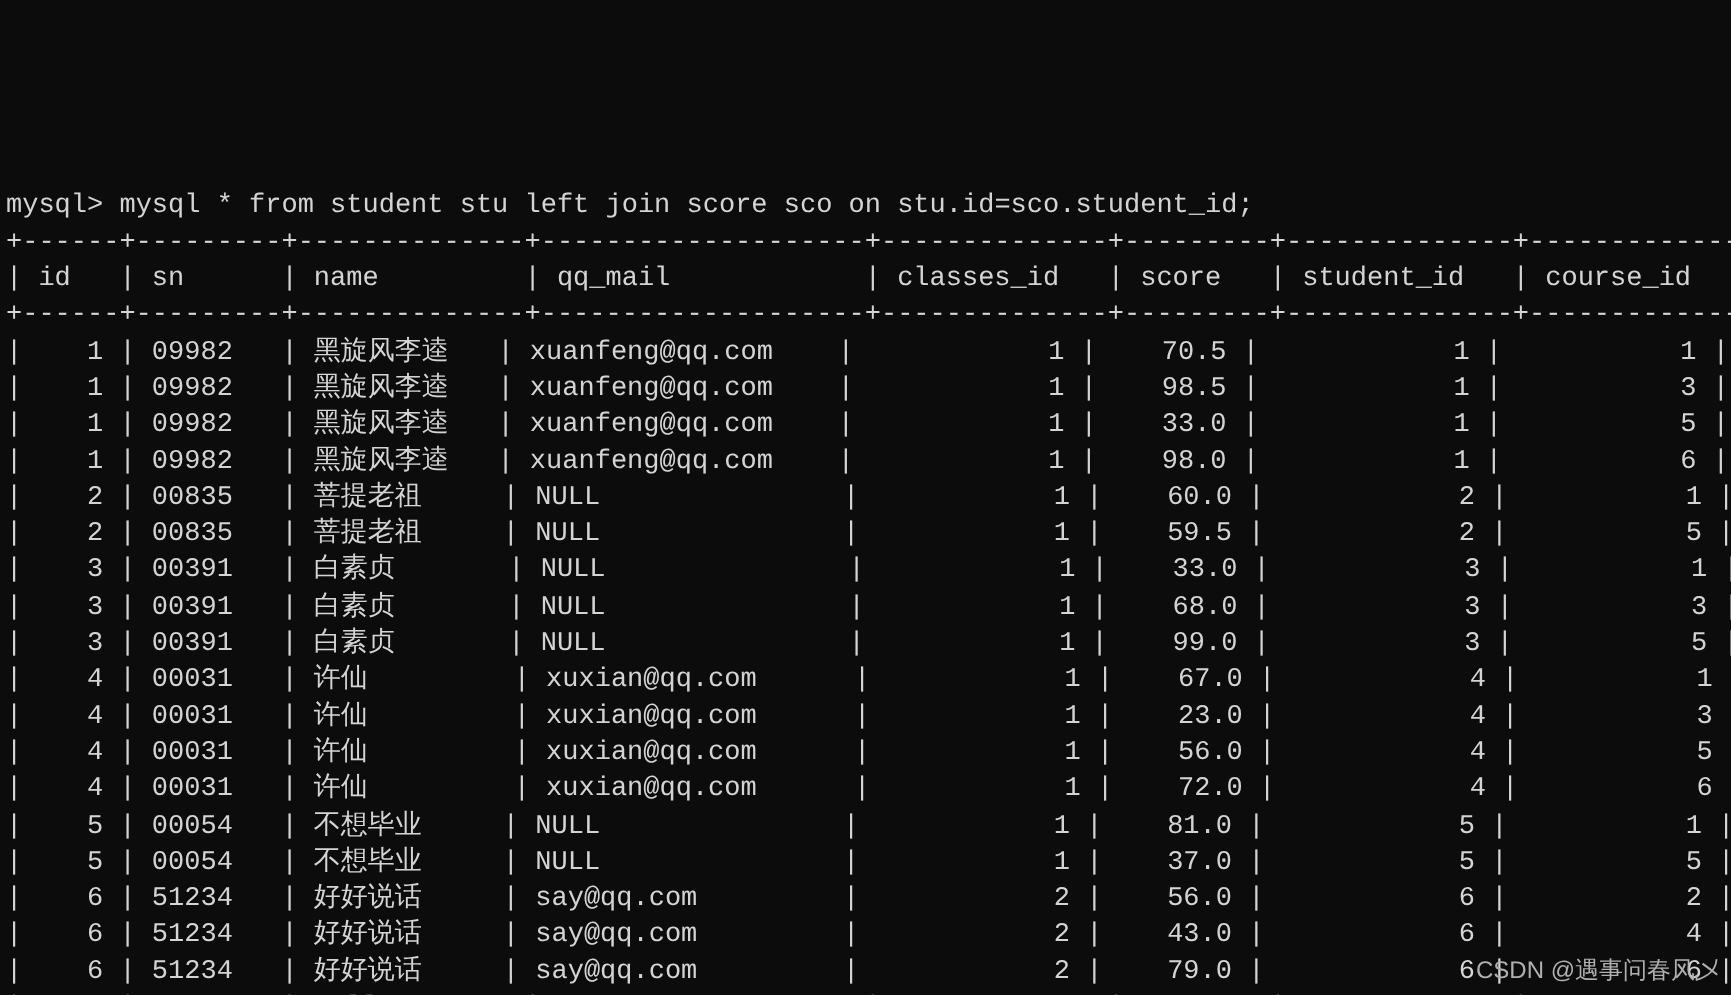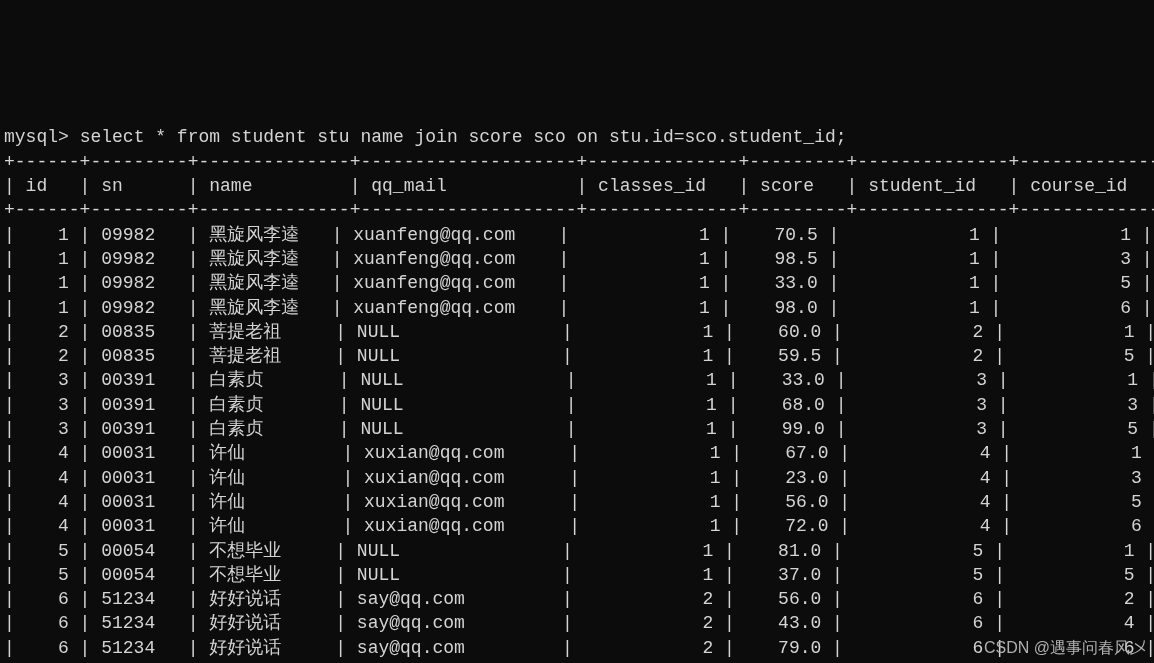--- a/index.html
+++ b/index.html
@@ -25,21 +25,21 @@
     font-family: "Microsoft YaHei", "SimSun", sans-serif;
     font-size: 16px;
   }
 </style>
 </head>
 <body>
 
 
 
 <div>
-<span>mysql&gt;</span> <span>select * from student stu name join score sco on stu.id=sco.student_id;</span>
+<span>mysql&gt;</span> <span>mysql * from student stu left join score sco on stu.id=sco.student_id;</span>
 <span id="border-top">+------+---------+--------------+--------------------+--------------+---------+--------------+-------------+</span>
 <span id="header-row">| id   | sn      | name         | qq_mail            | classes_id   | score   | student_id   | course_id   |</span>
 <span id="border-mid">+------+---------+--------------+--------------------+--------------+---------+--------------+-------------+</span>
 <span id="data-rows">|    1 | 09982   | 黑旋风李逵   | xuanfeng@qq.com    |            1 |    70.5 |            1 |           1 |
 |    1 | 09982   | 黑旋风李逵   | xuanfeng@qq.com    |            1 |    98.5 |            1 |           3 |
 |    1 | 09982   | 黑旋风李逵   | xuanfeng@qq.com    |            1 |    33.0 |            1 |           5 |
 |    1 | 09982   | 黑旋风李逵   | xuanfeng@qq.com    |            1 |    98.0 |            1 |           6 |
 |    2 | 00835   | 菩提老祖     | NULL               |            1 |    60.0 |            2 |           1 |
 |    2 | 00835   | 菩提老祖     | NULL               |            1 |    59.5 |            2 |           5 |
 |    3 | 00391   | 白素贞       | NULL               |            1 |    33.0 |            3 |           1 |

